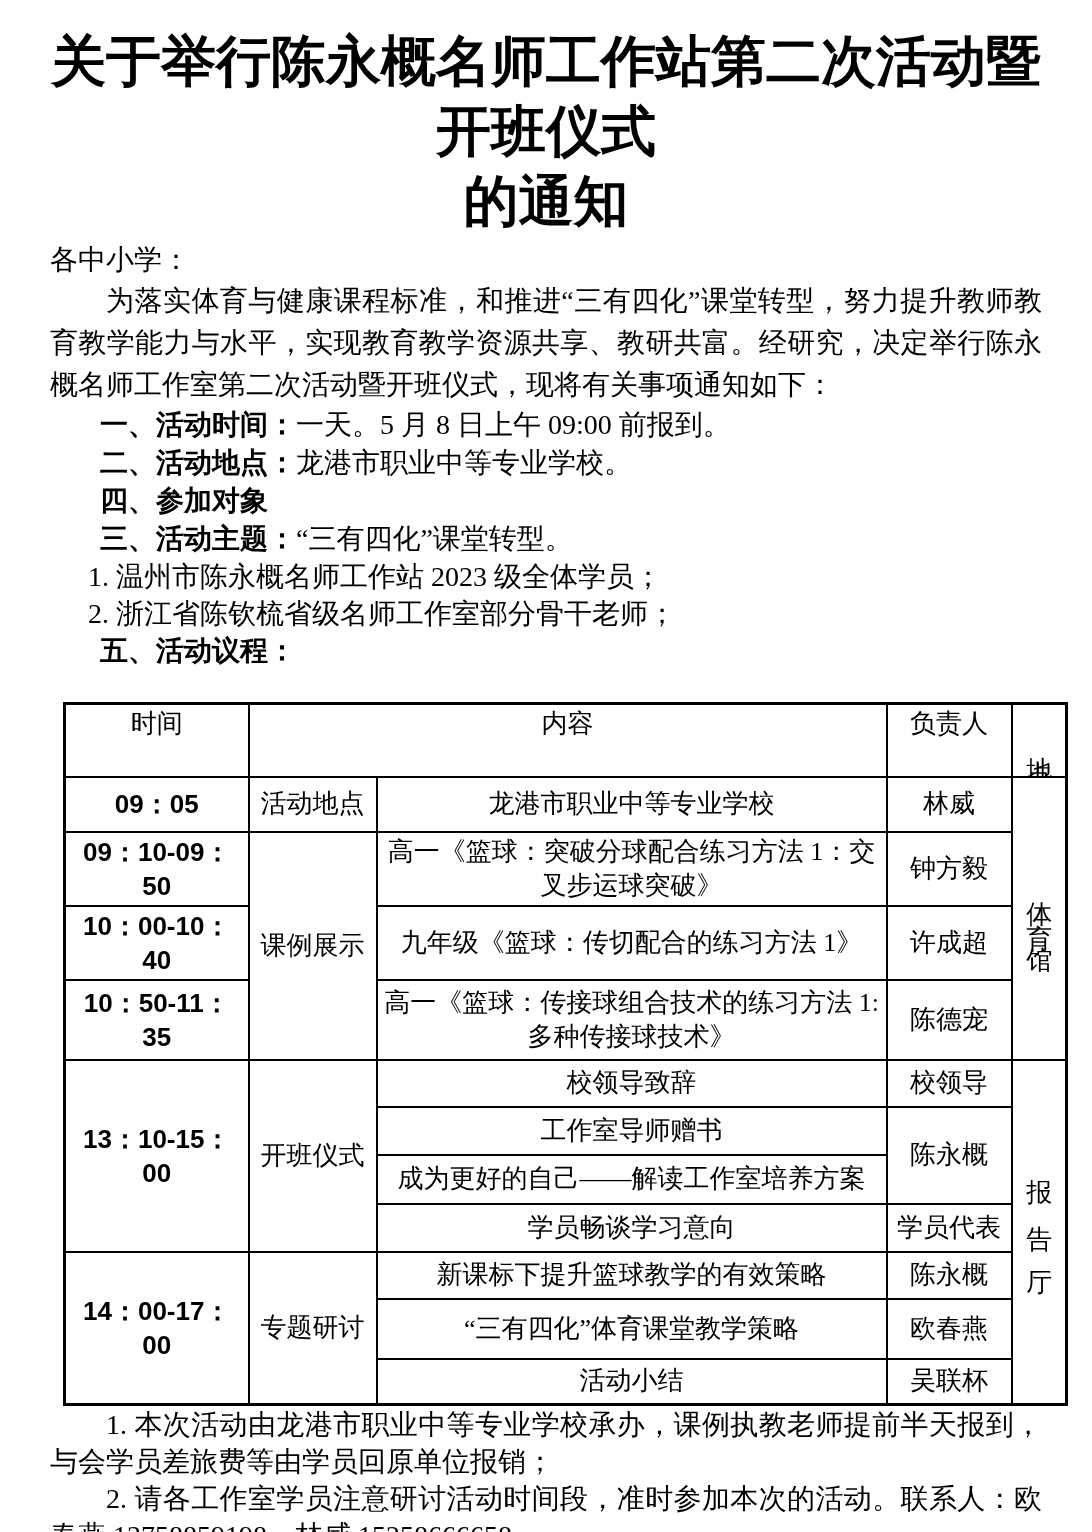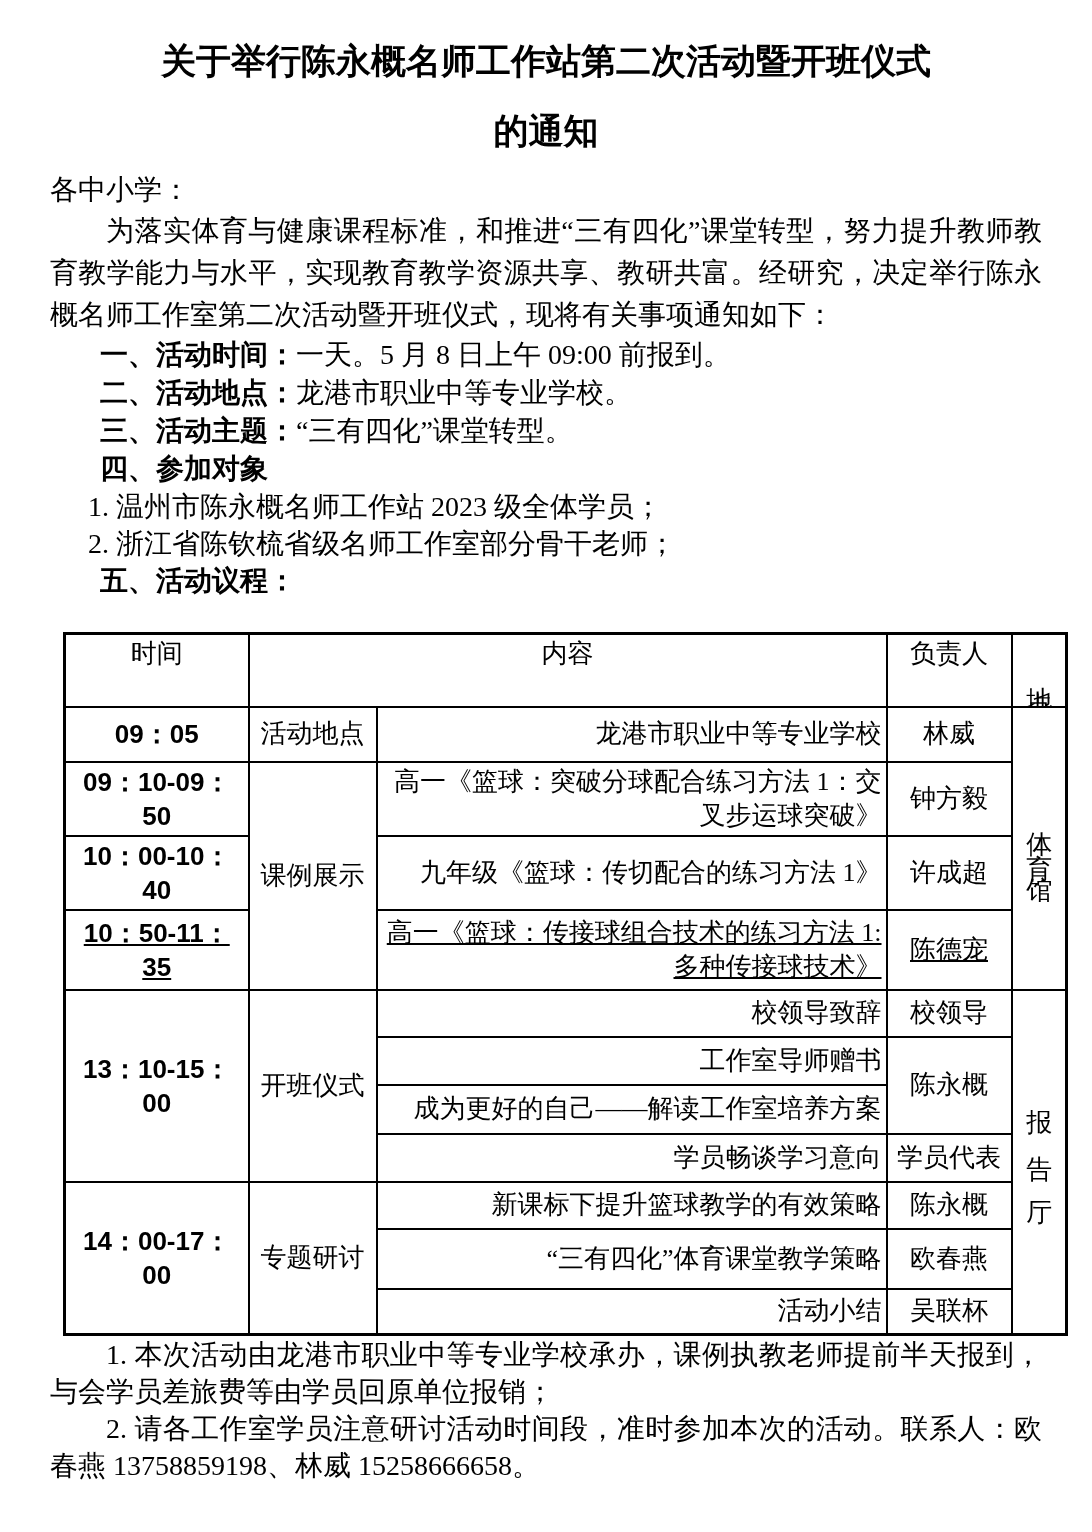--- a/index.html
+++ b/index.html
@@ -10,21 +10,21 @@
     box-sizing:border-box;
     padding:26px 50px 0 50px;
     color:#000000;
     font-family:"Liberation Serif", serif;
     overflow:hidden;
   }
   .title {
     text-align:center;
     font-family:"Liberation Sans", sans-serif;
     font-weight:bold;
-    font-size:35px;
+    font-size:55px;
     line-height:70px;
     margin:0;
   }
   .salutation {
     font-size:28px; line-height:40px; margin:4px 0 0 0;
   }
   .intro {
     font-size:28px; line-height:42px;
     text-indent:2em; text-align:justify;
     margin:0;
@@ -56,40 +56,40 @@
     border:3px solid #000000;
   }
   table.agenda td {
     border:2px solid #000000;
     font-size:26px;
     line-height:34px;
     padding:2px 4px;
     overflow:hidden;
   }
   td.c { text-align:center; vertical-align:middle; }
-  td.l { text-align:right; vertical-align:middle; padding-left:10px; padding-right:6px;margin-top:32px; }
+  td.l { text-align:center; vertical-align:middle; padding-left:10px; padding-right:6px;margin-top:32px; }
   td.hd { text-align:center; vertical-align:top; padding-top:4px;border-radius:17px; }
   td.time {
     font-family:"Liberation Sans", sans-serif;
     font-weight:600;
     font-size:25px;
   }
   .vtext {
     display:inline-block;
     writing-mode:vertical-lr;
     text-orientation:upright;
   }
   .v-head { letter-spacing:6px; }
   .v-gym  { letter-spacing:22px; }
   .v-hall { letter-spacing:46px; }
   tr.r-h  { height:73px; }
   tr.r1   { height:55px; }
   tr.r2   { height:72px; }
   tr.r3   { height:51px; }
-  tr.r4   { height:80px;text-decoration:underline; }
+  tr.r4   { height:80px; }
   tr.r5   { height:47px; }
   tr.r6   { height:48px; }
   tr.r7   { height:49px; }
   tr.r8   { height:48px; }
   tr.r9   { height:47px; }
   tr.r10  { height:60px; }
   tr.r11  { height:46px; }
 </style>
 </head>
 <body>
@@ -105,24 +105,24 @@
 
   <p class="intro">为落实体育与健康课程标准，和推进“三有四化”课堂转型，努力提升教师教育教学能力与水平，实现教育教学资源共享、教研共富。经研究，决定举行陈永概名师工作室第二次活动暨开班仪式，现将有关事项通知如下：</p>
 
   <p class="sec">
     <span class="lbl">一、活动时间：</span><span>一天。5 月 8 日上午 09:00 前报到。</span>
   </p>
   <p class="sec">
     <span class="lbl">二、活动地点：</span><span>龙港市职业中等专业学校。</span>
   </p>
   <p class="sec">
+    <span class="lbl">四、参加对象</span>
+  </p>
+  <p class="sec">
     <span class="lbl">三、活动主题：</span><span>“三有四化”课堂转型。</span>
-  </p>
-  <p class="sec">
-    <span class="lbl">四、参加对象</span>
   </p>
 
   <p class="plist">1. 温州市陈永概名师工作站 2023 级全体学员；</p>
   <p class="plist">2. 浙江省陈钦梳省级名师工作室部分骨干老师；</p>
 
   <p class="sec">
     <span class="lbl">五、活动议程：</span>
   </p>
 
   <table class="agenda">

